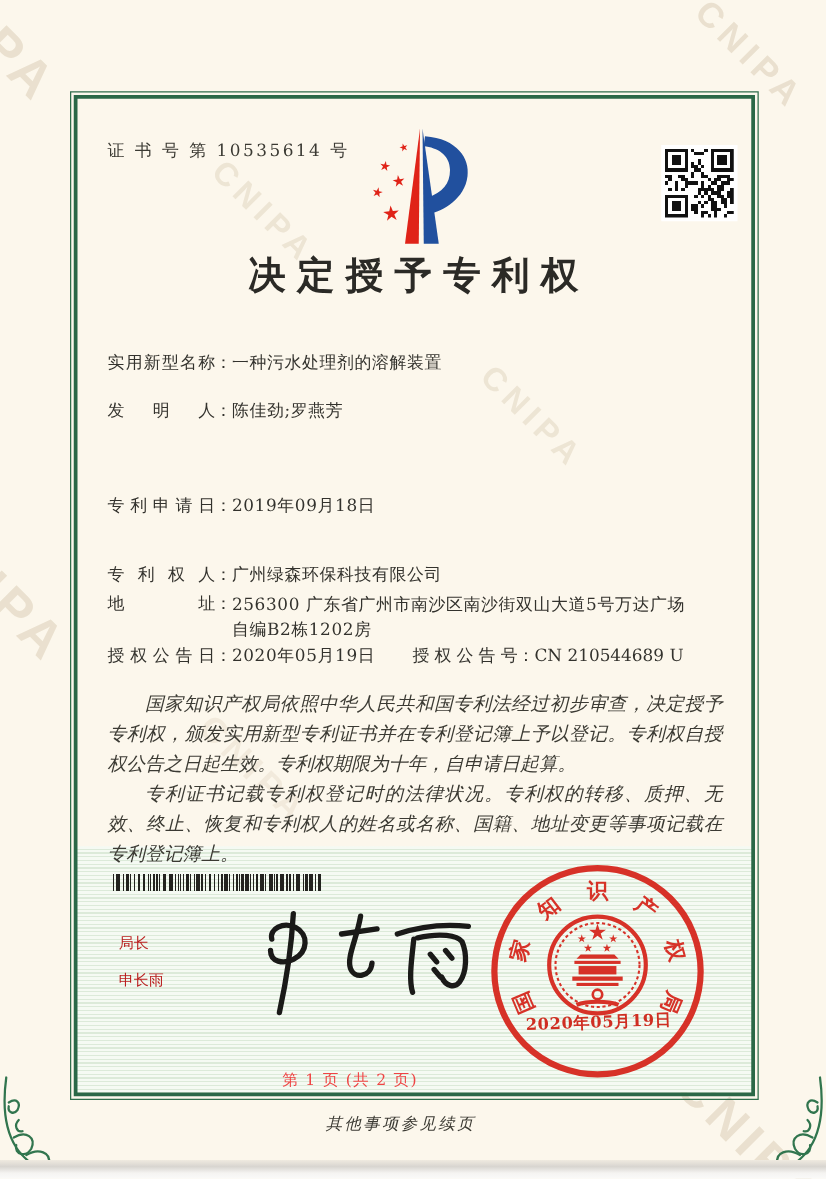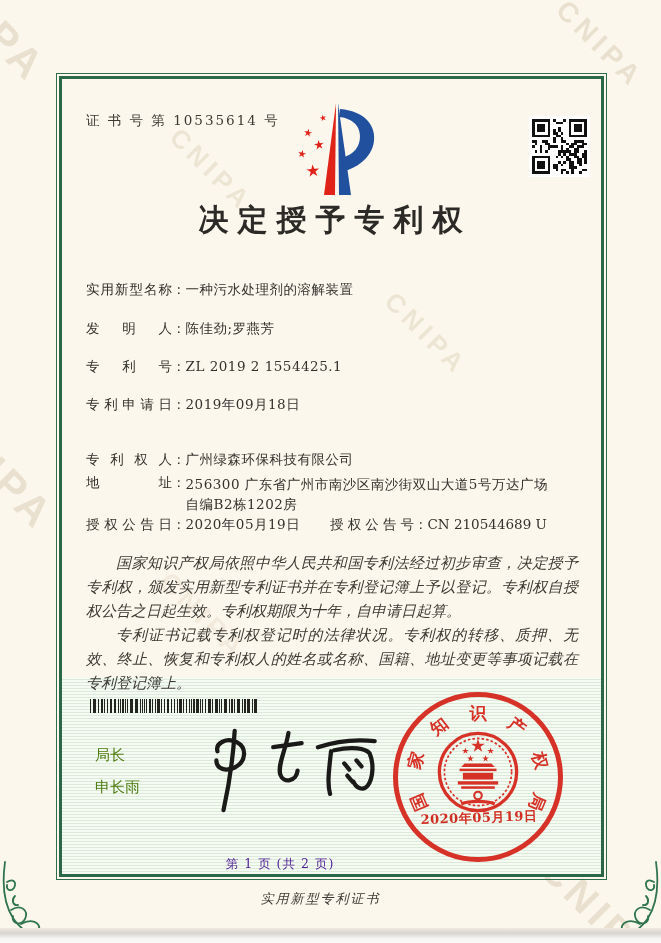--- a/index.html
+++ b/index.html
@@ -47,21 +47,21 @@
   .legal p{margin:0;text-indent:2em;}
 
   
   .pattern{position:absolute;left:61px;top:677px;width:543px;height:197px;z-index:1;
            background:repeating-linear-gradient(180deg,#f5faf3 0px,#f5faf3 2px,#dcead9 2px,#dcead9 3px);}
   .orn{position:absolute;bottom:1px;z-index:2;}
   .orn-left{left:1px;}
   .orn-right{right:1px;transform:scaleX(-1);}
   .barcode{position:absolute;left:90px;top:699px;z-index:3;}
   .officer{position:absolute;left:95px;top:746px;z-index:3;
-           font-family:"Liberation Sans","DejaVu Sans",sans-serif;font-size:15px;color:#4d7c0f;}
+           font-family:"Liberation Sans","DejaVu Sans",sans-serif;font-size:12px;color:#b91c1c;}
   .officer div{margin-bottom:13px;}
   .signature{position:absolute;left:188px;top:714px;z-index:3;}
 
   
   .seal{position:absolute;left:393px;top:692px;width:170px;height:170px;z-index:4;opacity:.95;}
   .seal-ring{position:absolute;left:0;top:0;width:160px;height:160px;border:5px solid #d6281e;border-radius:50%;}
   .seal-char{position:absolute;left:85px;top:85px;font-size:17px;font-weight:bold;color:#d6281e;
              transform-origin:center;}
   .sc0{transform:translate(-50%,-50%) rotate(-113deg) translateY(-64px);}
   .sc1{transform:translate(-50%,-50%) rotate(-75deg)  translateY(-64px);}
@@ -69,21 +69,21 @@
   .sc3{transform:translate(-50%,-50%) rotate(0deg)    translateY(-64px);}
   .sc4{transform:translate(-50%,-50%) rotate(37.5deg) translateY(-64px);}
   .sc5{transform:translate(-50%,-50%) rotate(75deg)   translateY(-64px);}
   .sc6{transform:translate(-50%,-50%) rotate(113deg)  translateY(-64px);}
   .emblem{position:absolute;left:43px;top:38px;}
   .seal-date{position:absolute;left:18px;top:117px;width:136px;text-align:center;font-size:13px;
              font-weight:bold;color:#cf2418;letter-spacing:.5px;transform:rotate(-2deg);white-space:nowrap;}
 
   
   .page-num{position:absolute;left:56px;top:856px;width:448px;text-align:center;font-size:12.5px;
-            letter-spacing:1px;color:#4c1d95;z-index:3;}
+            letter-spacing:1px;color:#ef4444;z-index:3;}
   .note{position:absolute;left:46px;top:890px;width:549px;text-align:center;font-size:13px;
         font-style:italic;letter-spacing:2px;color:#3b3a33;z-index:3;}
   .page-edge{position:absolute;left:0;top:928px;width:661px;height:15px;z-index:5;
              background:linear-gradient(180deg,#efeae0 0%,#d8d5d0 35%,#f5f4f2 70%,#fafaf9 100%);}
 </style>
 </head>
 <body>
 
 <div class="page">
 
@@ -259,23 +259,20 @@
     </svg>
 
   <div class="title">决定授予专利权</div>
 
   <div class="row r-name">
     <span class="lbl">实用新型名称</span><span class="sep">：</span><span class="val">一种污水处理剂的溶解装置</span>
   </div>
   <div class="row r-inv">
     <span class="lbl">发明人</span><span class="sep">：</span><span class="val">陈佳劲;罗燕芳</span>
   </div>
-  <div class="row r-pat">
-    <span class="lbl">专利号</span><span class="sep">：</span><span class="val">ZL 2019 2 1554425.1</span>
-  </div>
   <div class="row r-fil">
     <span class="lbl">专利申请日</span><span class="sep">：</span><span class="val">2019年09月18日</span>
   </div>
   <div class="row r-own">
     <span class="lbl">专利权人</span><span class="sep">：</span><span class="val">广州绿森环保科技有限公司</span>
   </div>
   <div class="row r-addr">
     <span class="lbl">地址</span><span class="sep">：</span><span class="val"><span>256300 广东省广州市南沙区南沙街双山大道5号万达广场</span><br><span>自编B2栋1202房</span></span>
   </div>
   <div class="row r-grant">
@@ -391,15 +388,15 @@
         <rect x="26" y="61" width="48" height="4" stroke="none"></rect>
         <rect x="30" y="67" width="40" height="3" stroke="none"></rect>
         <circle cx="50" cy="78" r="4.5" fill="none" stroke-width="2.5"></circle>
         <path d="M30,88 C40,84 60,84 70,88" fill="none" stroke-width="4"></path>
       </g>
     </svg>
     <div class="seal-date">2020年05月19日</div>
   </div>
 
   <div class="page-num">第 1 页 (共 2 页)</div>
-  <div class="note">实用新型专利证书</div>
+  <div class="note">其他事项参见续页</div>
   <div class="page-edge"></div>
 </div>
 
 </body></html>

